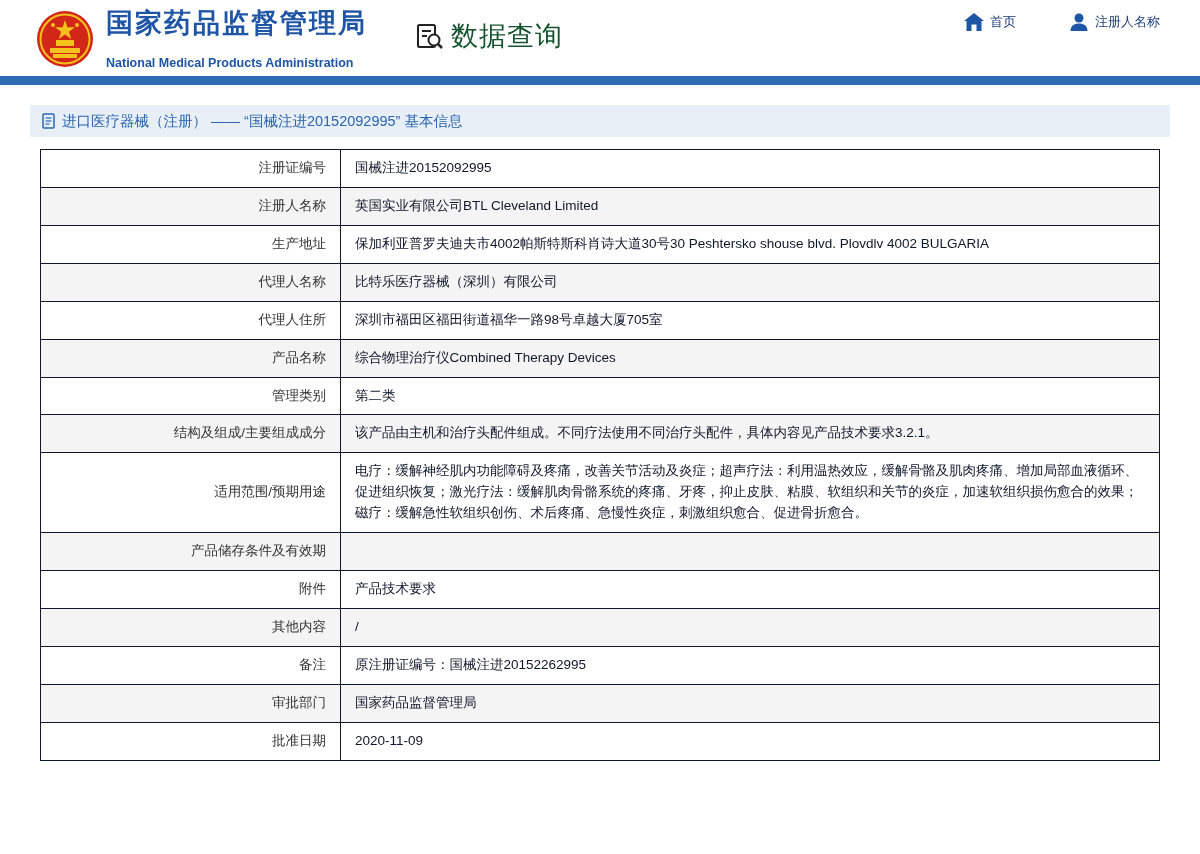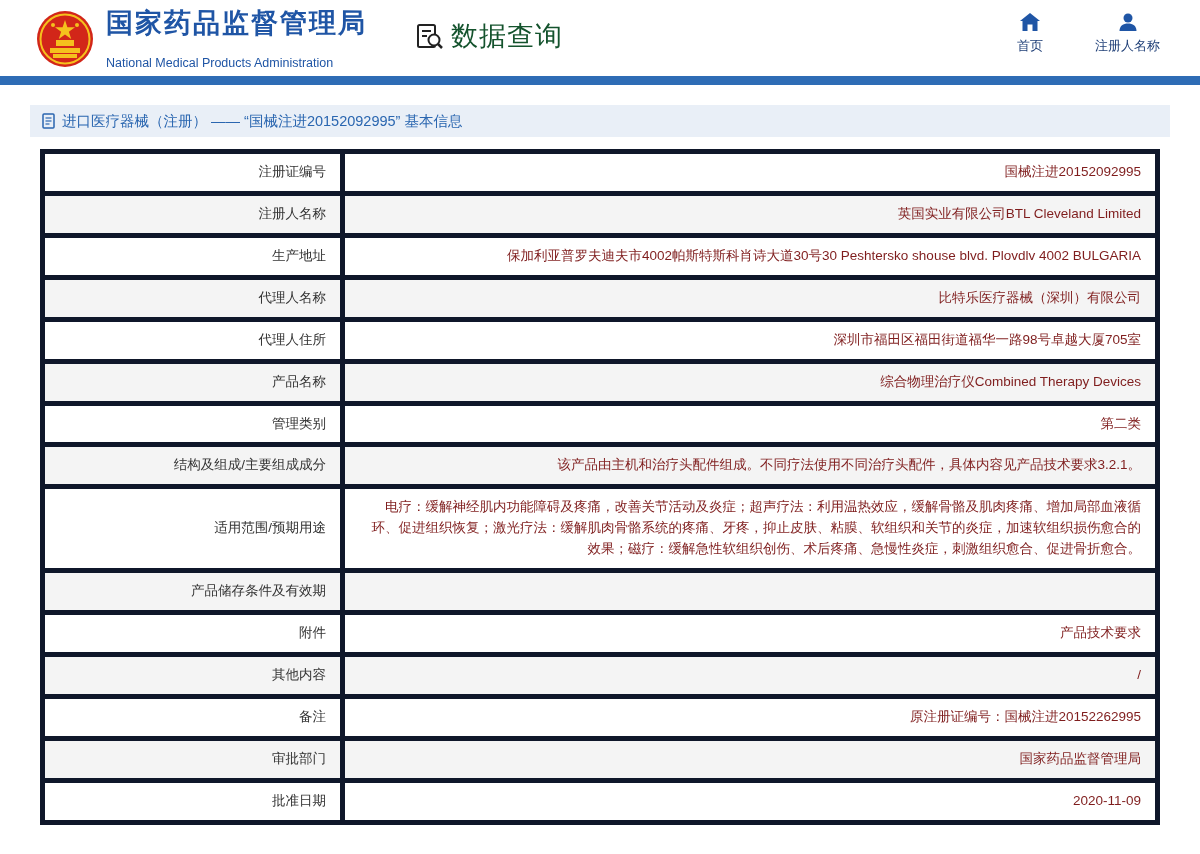--- a/index.html
+++ b/index.html
@@ -27,20 +27,21 @@
   .org-cn {
     font-size: 27px;
     font-weight: bold;
     color: #1f55a5;
     letter-spacing: 2px;
   }
   .org-en {
     font-size: 12.5px;
     color: #1f55a5;
     margin-top: 17px;
+    font-weight: bold;
   }
 
   .section-query {
     display: flex;
     align-items: center;
     gap: 6px;
     margin-left: 48px;
     margin-top: 10px;
   }
   .section-query .q-label {
@@ -50,21 +51,21 @@
   }
 
   .top-nav {
     margin-left: auto;
     display: flex;
     gap: 52px;
     margin-top: 4px;
   }
   .nav-item {
     display: flex;
-    flex-direction: column;
+    flex-direction: row;
     align-items: center;
     gap: 5px;
     cursor: pointer;
     text-decoration: none;
   }
   .nav-item .nav-label {
     font-size: 13px;
     color: #1f3f77;
   }
 
@@ -93,36 +94,36 @@
 
   .table-wrap { padding: 12px 10px 0 10px; }
   table.reg-table {
     width: 100%;
     border-collapse: collapse;
     table-layout: fixed;
   }
   table.reg-table tr:nth-child(even) { background: #f4f4f4; }
   table.reg-table tr:nth-child(odd)  { background: #ffffff; }
   table.reg-table th, table.reg-table td {
-    border: 5px solid #0f172a;
+    border: 1px solid #0f172a;
     font-size: 13.5px;
     font-weight: normal;
     padding: 8px 14px;
     vertical-align: middle;
     line-height: 1.55;
   }
   table.reg-table th {
     width: 300px;
     text-align: right;
     color: #333;
     white-space: nowrap;
   }
   table.reg-table td {
-    text-align: right;
-    color: #7f1d1d;
+    text-align: left;
+    color: #0f172a;
     word-break: break-all;
   }
 
   .icon-svg { display: block; }
 </style>
 </head>
 <body>
 
 <div class="header">
   <div class="brand">

